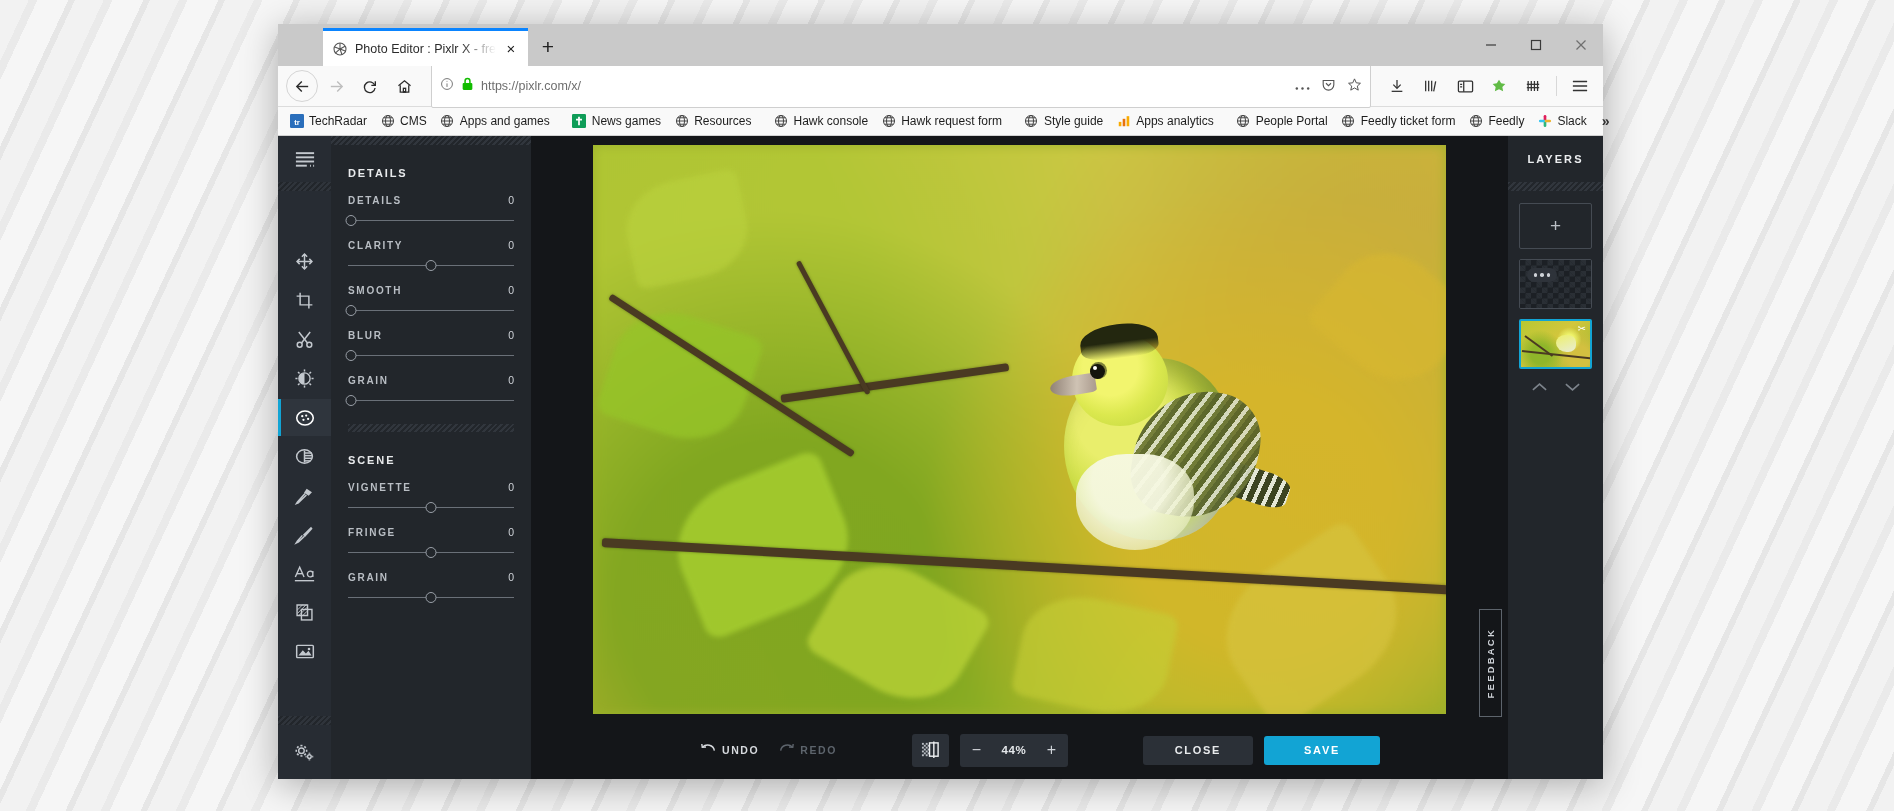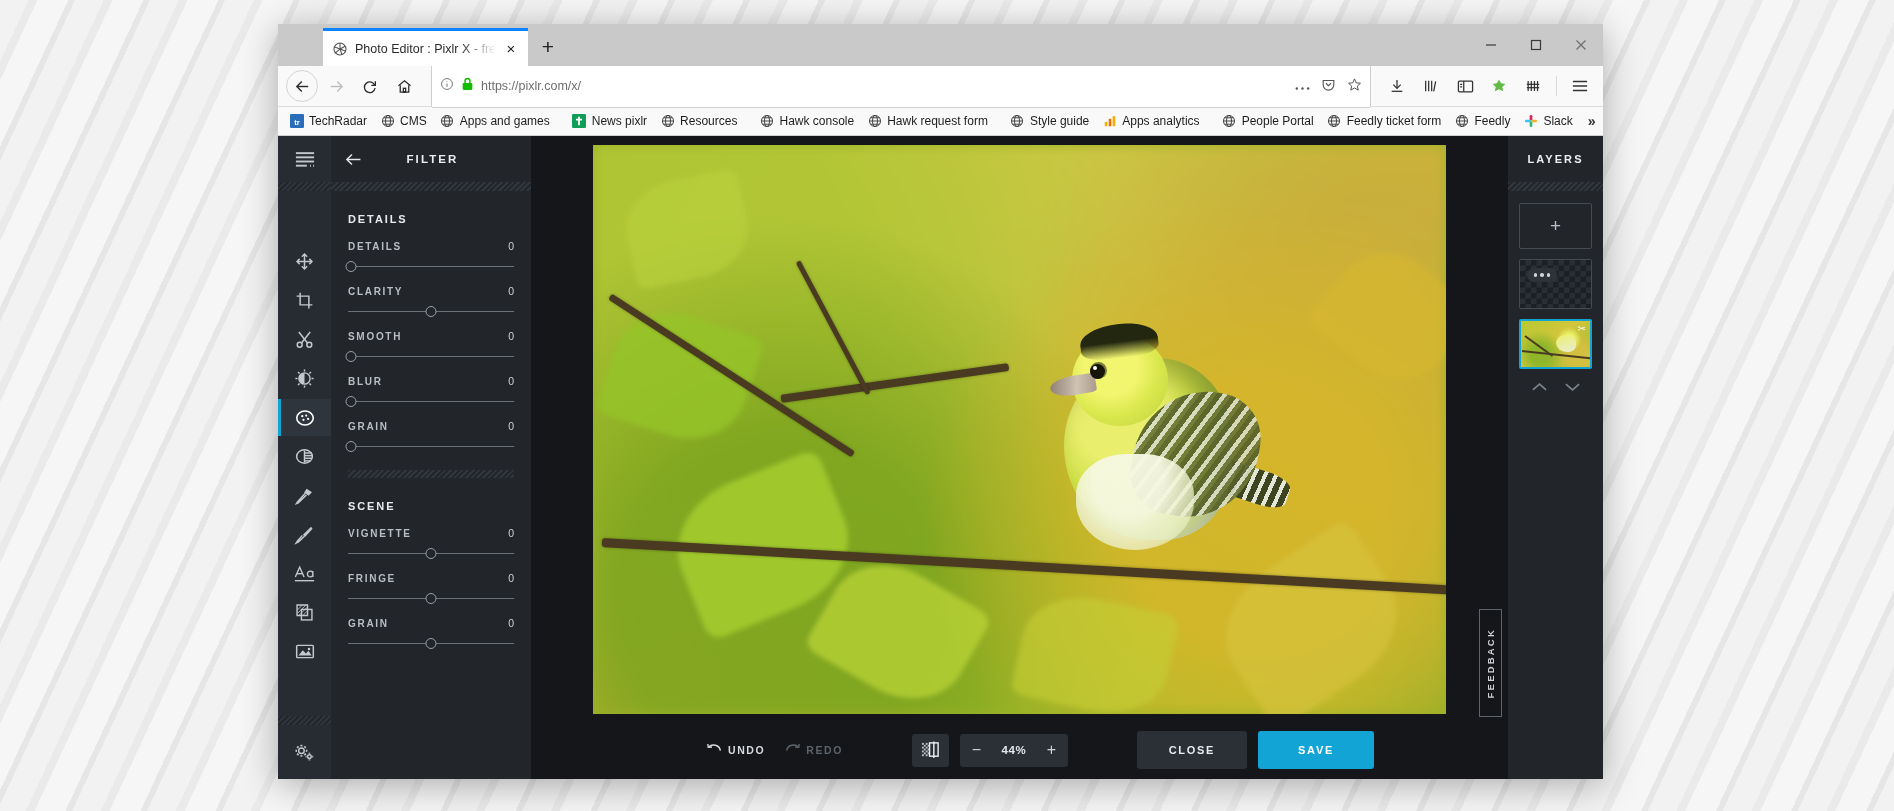--- a/index.html
+++ b/index.html
@@ -219,41 +219,41 @@
   }
   .bird .breast {
     position:absolute; left:22px; top:138px; width:118px; height:96px;
     border-radius: 46% 46% 54% 54%;
     background: radial-gradient(ellipse at 44% 28%, rgba(246,248,226,.95) 0 38%, rgba(238,242,206,.75) 70%, rgba(226,232,186,.2) 100%);
   }
 
   
   .bottombar {
     height: 58px; flex:0 0 58px; display:flex; align-items:center;
-    padding: 0 26px; gap: 12px; background:#141619;
+    padding: 0 20px; gap: 12px; background:#141619;
   }
   .bb-left { display:flex; align-items:center; gap: 20px; margin-left: 150px; }
   .bb-btn { display:flex; align-items:center; gap:6px; font-size:10.5px;
             letter-spacing:1.6px; color:#d7dade; cursor:pointer; font-weight:bold; }
   .bb-btn.disabled { color:#5d646c; cursor:default; }
   .bb-center { display:flex; align-items:center; gap:11px; margin-left:auto;
                margin-right:auto; }
   .sqbtn { width:37px; height:33px; border-radius:3px; background:#2b3037;
            display:flex; align-items:center; justify-content:center;
            color:#d8dbdf; cursor:pointer; }
   .zoombox { height:33px; border-radius:3px; background:#2b3037;
              display:flex; align-items:center; cursor:default; }
   .zoombox .zb {
     width:33px; height:33px; display:flex; align-items:center;
     justify-content:center; color:#cfd3d8; font-size:16px; cursor:pointer;
   }
   .zoombox .zval { font-size:11.5px; color:#e4e7ea; font-weight:bold;
                    min-width:42px; text-align:center; letter-spacing:.6px; }
   .bb-right { display:flex; align-items:center; gap:11px; margin-right: 108px; }
-  .bigbtn { height:38px; padding: 0 32px; border-radius:3px; border:none;
+  .bigbtn { height:29px; padding: 0 32px; border-radius:3px; border:none;
             font-size:11px; letter-spacing:1.7px; font-weight:bold;
             color:#e8eaec; background:#2b3037; cursor:pointer;
             font-family:"Liberation Sans", sans-serif; }
   .bigbtn.primary { background:#12a4d4; color:#fff; padding: 0 40px; }
 
   
   .layers { width: 95px; flex:0 0 95px; background:#22262b;
             display:flex; flex-direction:column; }
   .layers-head { height:46px; display:flex; align-items:center;
                  justify-content:center; font-size:11px; letter-spacing:2.1px;
@@ -503,21 +503,21 @@
 
       <div class="bm-sep"></div>
 
       <div class="bm">
         <span class="bm-ico">
           <svg width="14" height="14" viewBox="0 0 16 16">
               <rect width="16" height="16" rx="1.5" fill="#0f9d58"></rect>
               <path d="M8 3.2 v9.6 M4.6 6.4 h6.8" stroke="#fff" stroke-width="2"></path>
             </svg>
         </span>
-        <span>News pixlr</span>
+        <span>News games</span>
       </div>
 
       <div class="bm">
         <span class="bm-ico">
           <svg width="14" height="14" viewBox="0 0 24 24" fill="none" stroke="#444" stroke-width="1.7">
               <circle cx="12" cy="12" r="9.5"></circle>
               <ellipse cx="12" cy="12" rx="4.3" ry="9.5"></ellipse>
               <line x1="2.7" y1="12" x2="21.3" y2="12"></line>
               <line x1="4.3" y1="6.5" x2="19.7" y2="6.5"></line>
               <line x1="4.3" y1="17.5" x2="19.7" y2="17.5"></line>
@@ -776,29 +776,20 @@
                   <line x1="18.6" y1="19.8" x2="18.6" y2="21"></line>
                 <line x1="14.2" y1="16.6" x2="15.4" y2="16.6"></line>
                   <line x1="21.8" y1="16.6" x2="23" y2="16.6"></line>
               </g>
             </svg>
           </div>
         </div>
       </div>
 
       <div class="panel">
-        <div class="panel-head">
-          <span class="panel-back">
-            <svg width="17" height="15" viewBox="0 0 22 18" fill="none" stroke="#e6e8ea" stroke-width="1.9">
-              <line x1="20" y1="9" x2="3" y2="9"></line>
-                <polyline points="9,2.5 2.4,9 9,15.5"></polyline>
-            </svg>
-          </span>
-          <span class="panel-title">FILTER</span>
-        </div>
         <div class="hatch"></div>
 
         <div class="panel-body">
 
           <div class="sec-title">DETAILS</div>
 
           <div class="ctrl">
             <div class="ctrl-row">
               <span class="ctrl-name">DETAILS</span>
               <span class="ctrl-val">0</span>

